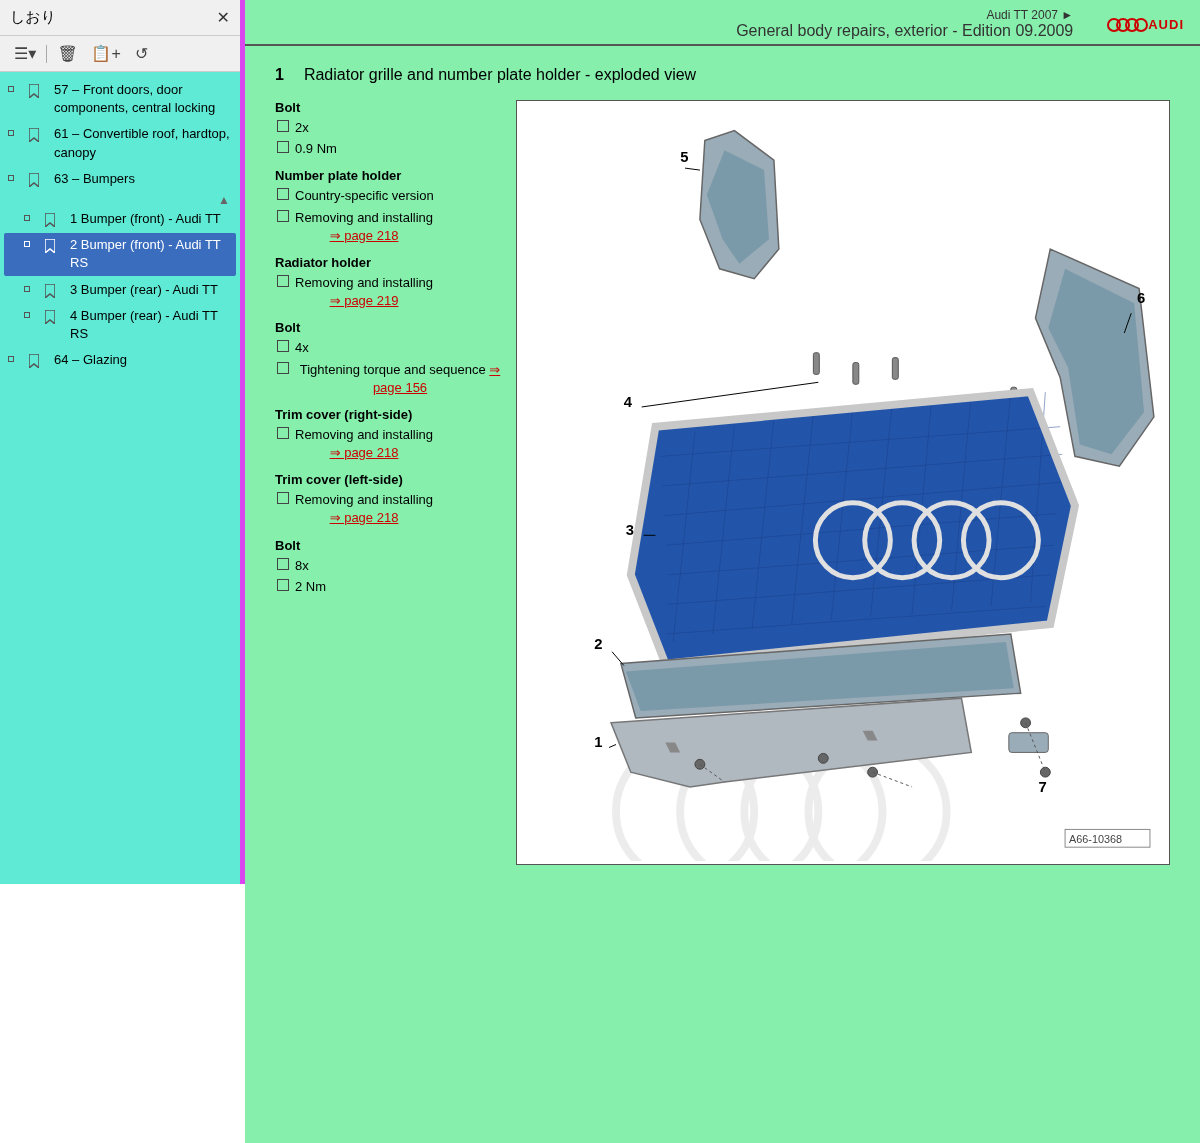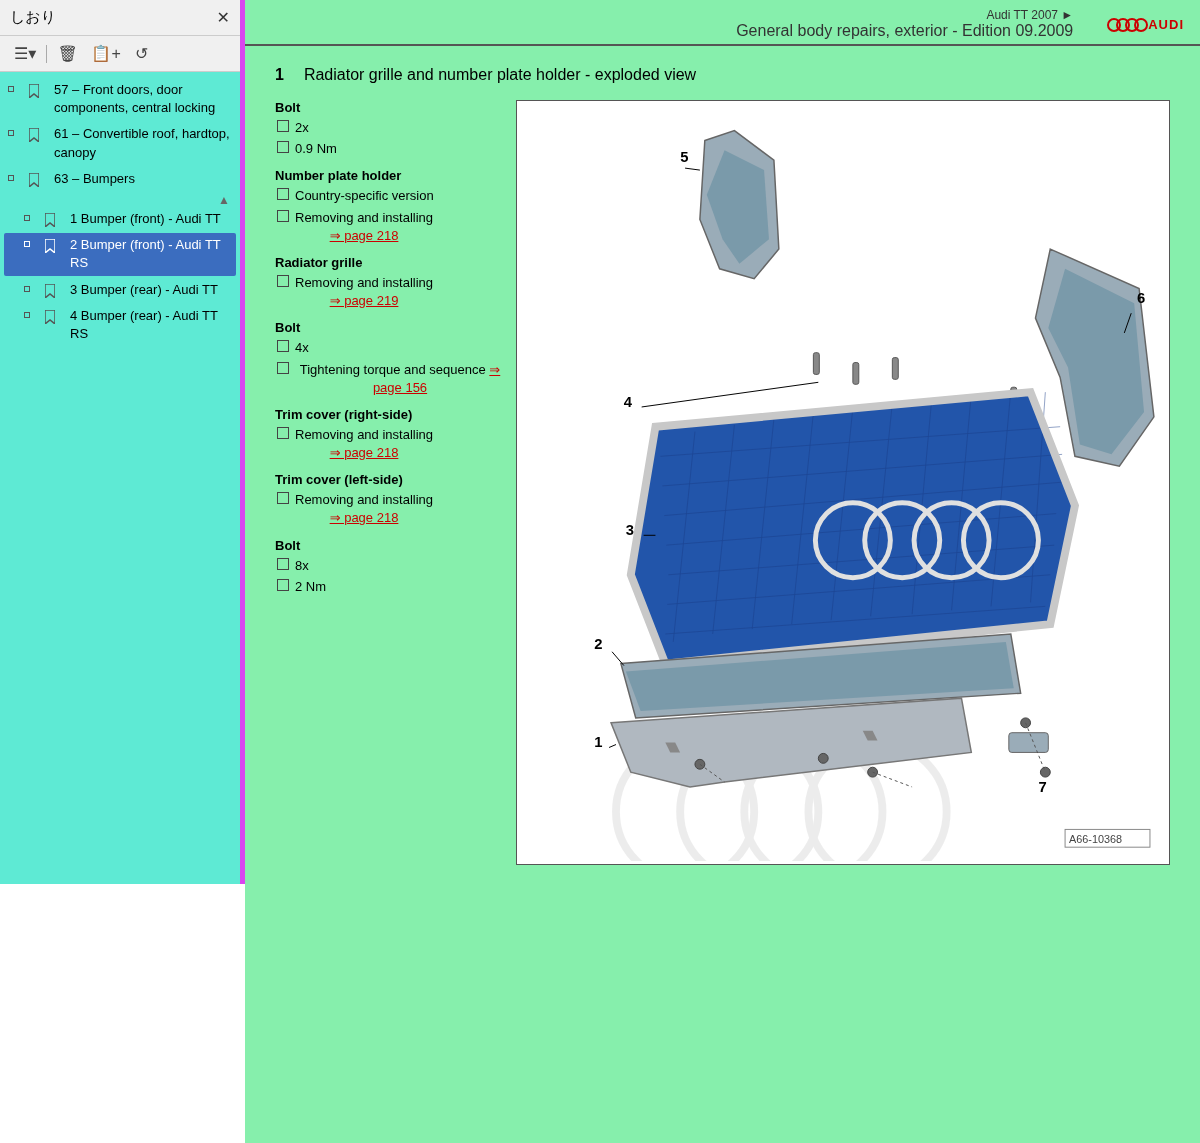--- a/index.html
+++ b/index.html
@@ -330,20 +330,29 @@
     <div class="sidebar-item" style="padding-left: 20px;">
       <span class="collapse-dot"></span>
       <span class="sidebar-item-icon">
         <svg width="10" height="14" viewBox="0 0 10 14">
             <polygon points="0,0 10,0 10,14 5,10 0,14" fill="none" stroke="#555" stroke-width="1.5"></polygon>
           </svg>
       </span>
       <span class="sidebar-item-text">4 Bumper (rear) - Audi TT RS</span>
     </div>
 
+    <div class="sidebar-item">
+      <span class="collapse-dot"></span>
+      <span class="sidebar-item-icon">
+        <svg width="10" height="14" viewBox="0 0 10 14">
+            <polygon points="0,0 10,0 10,14 5,10 0,14" fill="none" stroke="#555" stroke-width="1.5"></polygon>
+          </svg>
+      </span>
+      <span class="sidebar-item-text">64 – Glazing</span>
+    </div>
   </div>
 </div>
 
 <div class="main-content">
 
   <div class="doc-header">
     <div>
       <div style="font-size:12px; color:#333;">Audi TT 2007 ►</div>
       <div style="font-size:16px; color:#333;">General body repairs, exterior - Edition 09.2009</div>
     </div>
@@ -382,21 +391,21 @@
         <div class="parts-section-title">Number plate holder</div>
         <div class="parts-item">
           <span class="parts-item-checkbox"></span>
           <span class="parts-item-text">Country-specific version</span>
         </div>
         <div class="parts-item">
           <span class="parts-item-checkbox"></span>
           <span class="parts-item-text">Removing and installing<br><a class="link-red">⇒ page 218</a></span>
         </div>
 
-        <div class="parts-section-title">Radiator grille</div>
+        <div class="parts-section-title">Radiator holder</div>
         <div class="parts-item">
           <span class="parts-item-checkbox"></span>
           <span class="parts-item-text">Removing and installing<br><a class="link-red">⇒ page 219</a></span>
         </div>
 
         <div class="parts-section-title">Bolt</div>
         <div class="parts-item">
           <span class="parts-item-checkbox"></span>
           <span class="parts-item-text">4x</span>
         </div>

